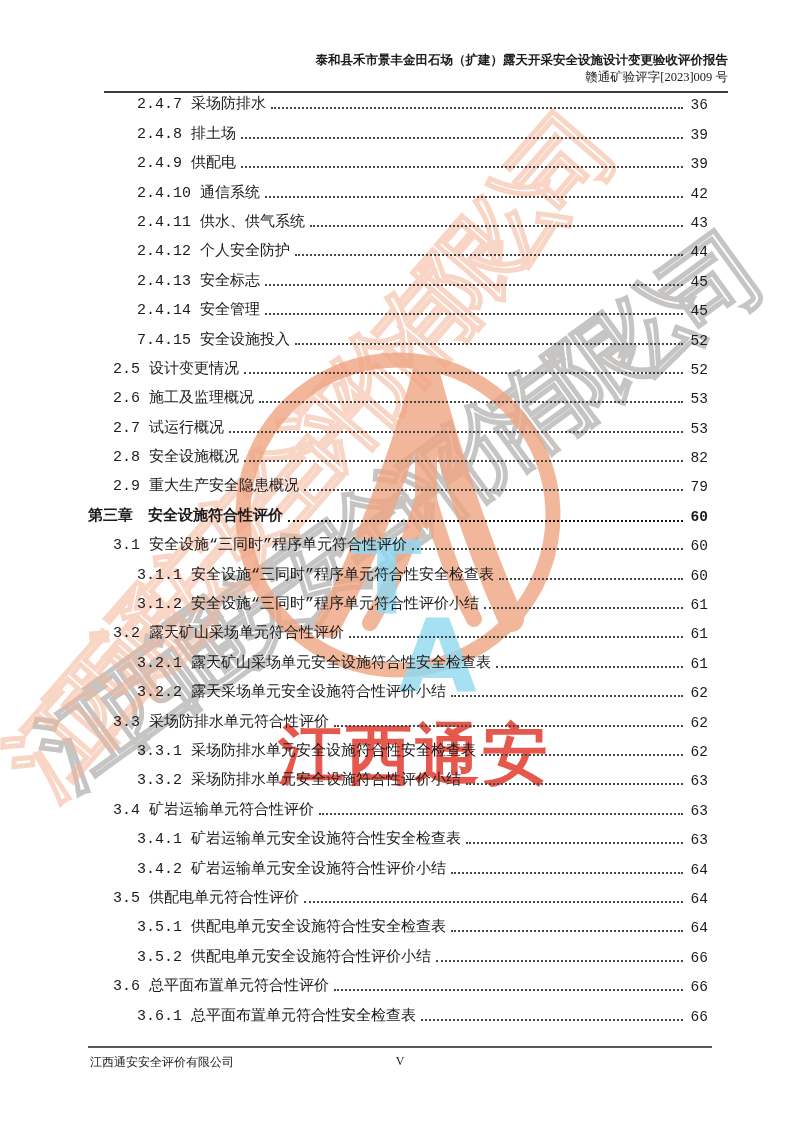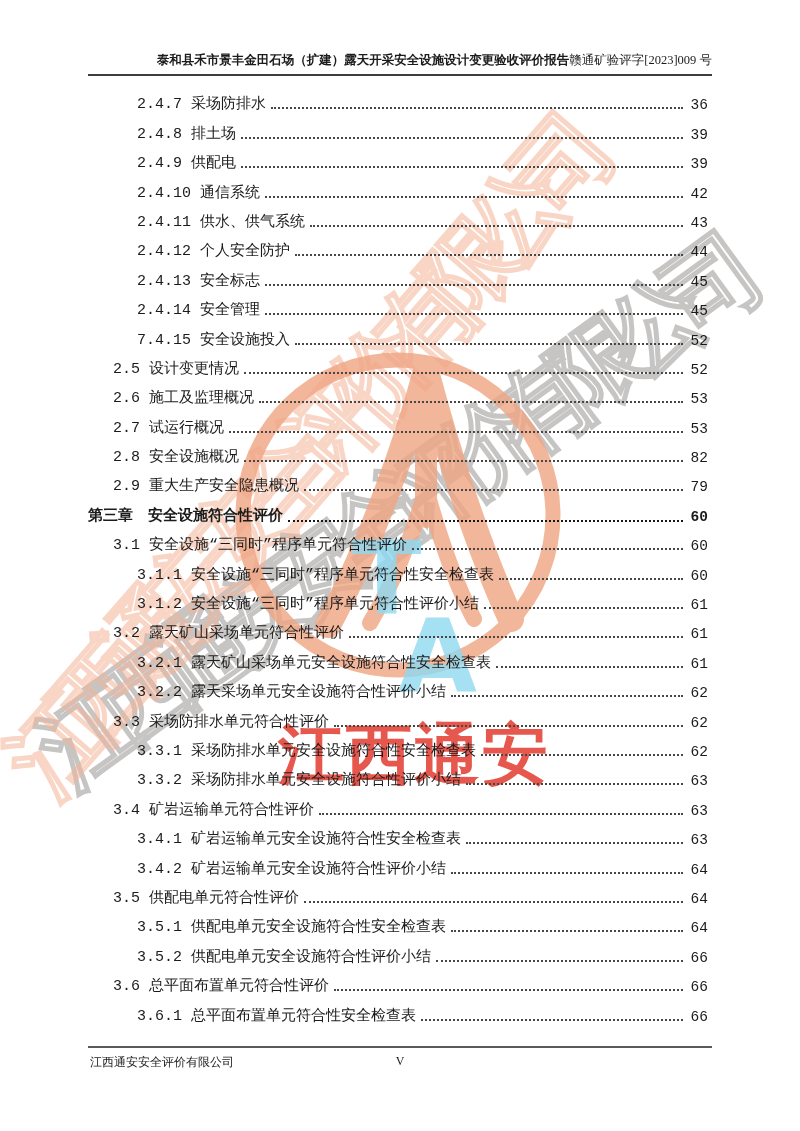--- a/index.html
+++ b/index.html
@@ -30,24 +30,24 @@
   .wm-mono.a{left:398px;top:606px;}
   .wm-red{
     left:278px;top:722px;font-size:66px;line-height:1;font-weight:700;
     letter-spacing:2px;color:#e23b2e;opacity:.85;white-space:nowrap;
   }
 
   
   .content{position:absolute;inset:0;z-index:1;}
 
   .page-header{
-    position:absolute;left:88px;top:52px;width:624px;
+    position:absolute;left:104px;top:52px;width:624px;
     display:flex;justify-content:flex-end;align-items:flex-end;
     padding-bottom:5px;border-bottom:2px solid #3d3d3d;
-    font-size:12.5px;line-height:17px;
+    font-size:12.5px;line-height:17px;flex-direction:column;
   }
   .header-title{font-weight:700;white-space:nowrap;}
   .header-docnum{font-weight:400;white-space:nowrap;}
 
   .toc{position:absolute;left:88px;top:87px;width:620px;font-family:Liberation Mono, monospace;}
   .toc-row{
     display:flex;align-items:flex-end;height:29.4px;
     font-size:15px;white-space:nowrap;
   }
   .toc-row .toc-label{padding-bottom:3px;}

